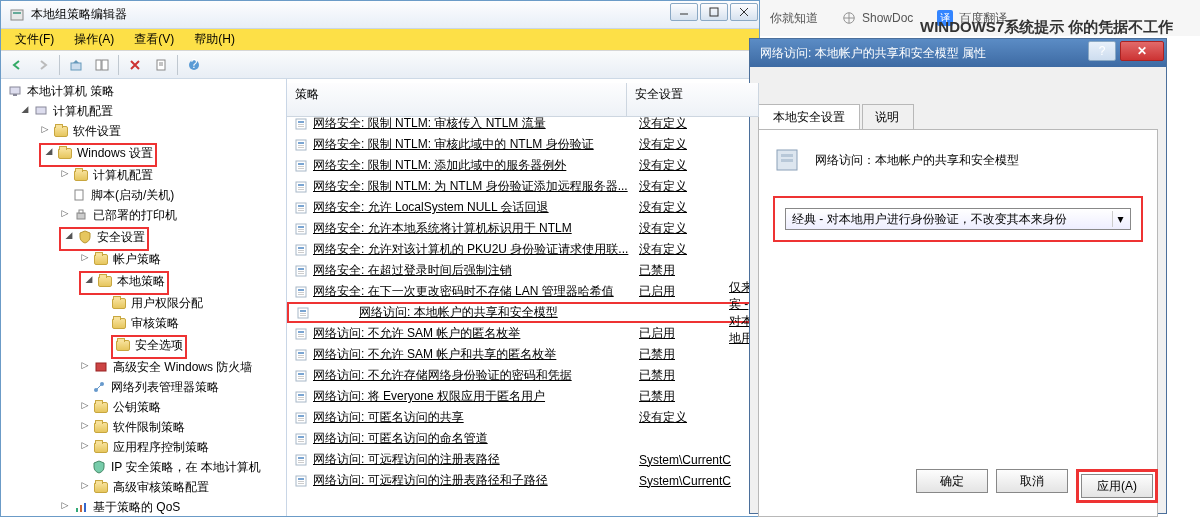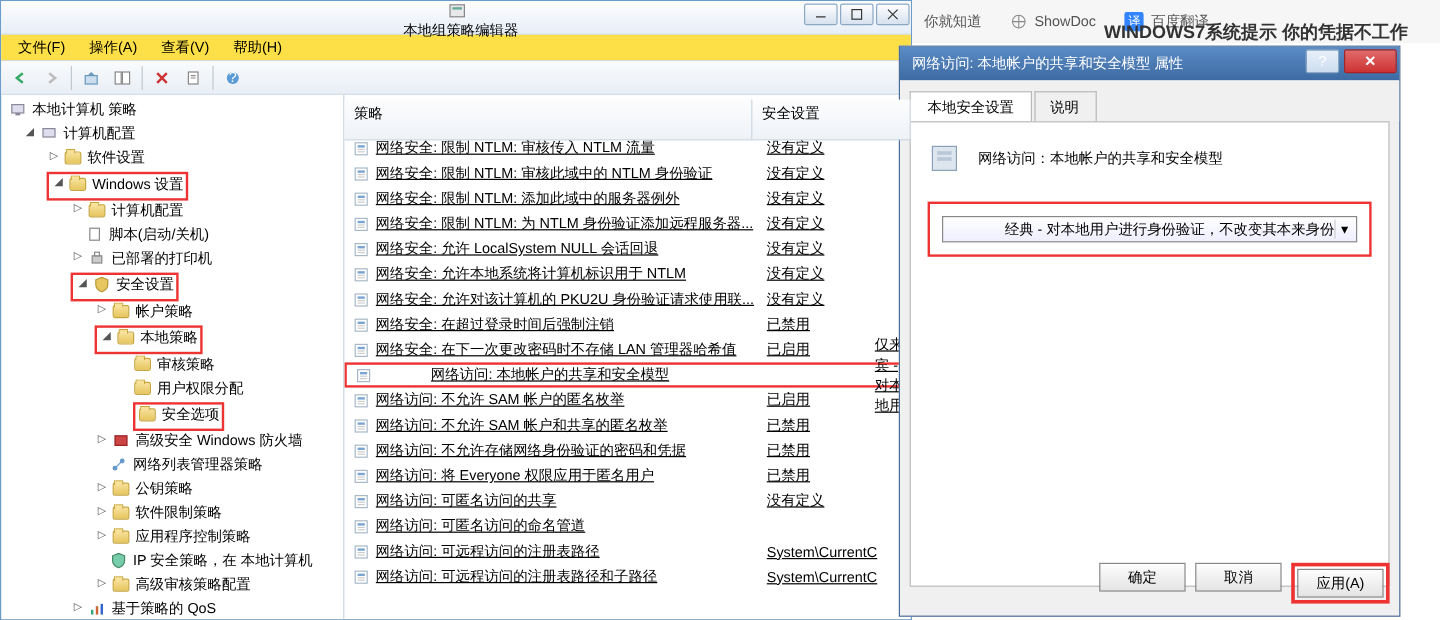--- a/index.html
+++ b/index.html
@@ -1,20 +1,20 @@
 <!DOCTYPE html>
 <html><head>
 <meta charset="utf-8">
 <style>
 * { margin: 0; padding: 0; box-sizing: border-box; font-family: "Microsoft YaHei", "SimSun", sans-serif; font-size: 12px; }
 body { background: #fff; width: 1203px; height: 517px; position: relative; overflow: hidden; }
 
 
 .gpedit-window { position: absolute; left: 0; top: 0; width: 760px; height: 517px; border: 1px solid #6b9bc7; background: #fff; }
-.titlebar { height: 28px; background: linear-gradient(#fdfdfe, #e7eef7); display: flex; align-items: center; padding-left: 8px; border-bottom: 1px solid #c9d6e6; flex-direction: column; }
+.titlebar { height: 28px; background: linear-gradient(#fdfdfe, #e7eef7); display: flex; align-items: center; padding-left: 8px; border-bottom: 1px solid #c9d6e6; }
 .titlebar-icon { width: 16px; height: 16px; margin-right: 6px; }
 .titlebar-title { flex: 1; }
 .win-btns { position: absolute; right: 1px; top: 2px; display: flex; gap: 2px; }
 .win-btn { width: 28px; height: 18px; border: 1px solid #8aa8c4; background: linear-gradient(#fdfdfe,#d6e2ef); border-radius: 2px; display: flex; align-items: center; justify-content: center; cursor: pointer; }
 
 .menubar { height: 22px; background: #fde047; display: flex; align-items: center; padding-left: 6px; gap: 4px; border-bottom: 1px solid #d6d6d6; }
 .menu-item { padding: 2px 8px; cursor: pointer; }
 
 .toolbar { height: 28px; background: linear-gradient(#fafbfc,#e8eef5); display: flex; align-items: center; padding-left: 4px; gap: 2px; border-bottom: 1px solid #cdd9e6; }
 .tool-btn { width: 24px; height: 22px; display: flex; align-items: center; justify-content: center; cursor: pointer; border: 1px solid transparent; }
@@ -37,27 +37,27 @@
 .col-setting { flex: 1; }
 .list-row { display: flex; height: 21px; align-items: center; padding-left: 6px; cursor: pointer; text-decoration: underline; }
 .policy-icon { width: 16px; height: 16px; margin-right: 4px; display:inline-flex; align-items:center; justify-content:center; }
 .list-row.highlighted { border: 2px solid #e33; gap: 44px; }
 
 
 .props-window { position: absolute; left: 749px; top: 38px; width: 418px; height: 476px; border: 1px solid #4b6f9b; background: #f0f0f0; }
 .props-titlebar { height: 28px; background: linear-gradient(#5b8cc5,#3d6aa3); color: #fff; display: flex; align-items: center; padding-left: 10px; }
 .props-close { position: absolute; right: 2px; top: 2px; width: 44px; height: 20px; background: linear-gradient(#e26a6a,#c33); border: 1px solid #a22; border-radius: 2px; display:flex; align-items:center; justify-content:center; color:#fff; cursor:pointer; font-weight:bold; }
 .props-help { position: absolute; right: 50px; top: 2px; width: 28px; height: 20px; background: linear-gradient(#e8f0fa,#cdddef); border: 1px solid #8aa8c4; border-radius: 2px; display:flex; align-items:center; justify-content:center; cursor:pointer; }
-.tabs { display: flex; padding: 8px 8px 0 8px; background: #f0f0f0; }
+.tabs { display: flex; padding: 8px 8px 0 8px; background: #f0f0f0; margin-top: 28px; }
 .tab { padding: 4px 14px; border: 1px solid #b8b8b8; background: #fff; border-bottom: none; margin-right: 2px; cursor: pointer; position: relative; top: 1px; }
 .tab.inactive { background: #f0f0f0; padding-left: 12px; }
 .tab-content { margin: 0 8px 8px 8px; background: #fff; border: 1px solid #b8b8b8; height: 388px; padding: 14px; position: relative; }
 .prop-label-row { display: flex; align-items: center; margin-bottom: 20px; }
 .prop-icon { width: 32px; height: 32px; margin-right: 10px; }
-.select-wrap { border: 2px solid #e33; padding: 10px; text-align: right; }
+.select-wrap { border: 2px solid #e33; padding: 10px; }
 .select-box { width: 100%; height: 22px; border: 1px solid #888; background: linear-gradient(#fff,#eef); padding: 2px 18px 2px 6px; position: relative; cursor: pointer; }
 .select-arrow { position: absolute; right: 2px; top: 2px; width: 16px; height: 16px; display:flex; align-items:center; justify-content:center; border-left: 1px solid #ccc; }
 .dlg-buttons { position: absolute; right: 8px; bottom: 10px; display: flex; gap: 8px; }
 .dlg-btn { width: 72px; height: 24px; border: 1px solid #888; background: linear-gradient(#fdfdfd,#e4e4e4); cursor: pointer; display:flex; align-items:center; justify-content:center; }
 .apply-box { border: 3px solid #e33; padding: 2px; }
 
 
 .browser-tabs { position: absolute; left: 760px; top: 0; width: 440px; height: 36px; background: #f6f6f6; display: flex; align-items: center; padding-left: 10px; gap: 24px; }
 .btab { display: flex; align-items: center; gap: 6px; color: #555; }
 
@@ -249,27 +249,27 @@
             <span class="tree-icon">
               <span class="folder"></span>
             </span>
             <span>本地策略</span>
           </div>
       </div>
       <div class="tree-node" style="--indent:110px">
           <span class="tree-icon">
             <span class="folder"></span>
           </span>
+          <span>用户权限分配</span>
+        </div>
+      <div class="tree-node" style="--indent:110px">
+          <span class="tree-icon">
+            <span class="folder"></span>
+          </span>
           <span>审核策略</span>
-        </div>
-      <div class="tree-node" style="--indent:110px">
-          <span class="tree-icon">
-            <span class="folder"></span>
-          </span>
-          <span>用户权限分配</span>
         </div>
       <div style="display:inline-block;margin-left:110px" class="red-box">
         <div class="tree-node" style="--indent:0">
             <span class="tree-icon">
               <span class="folder"></span>
             </span>
             <span>安全选项</span>
           </div>
       </div>
       <div class="tree-node" style="--indent:78px">

